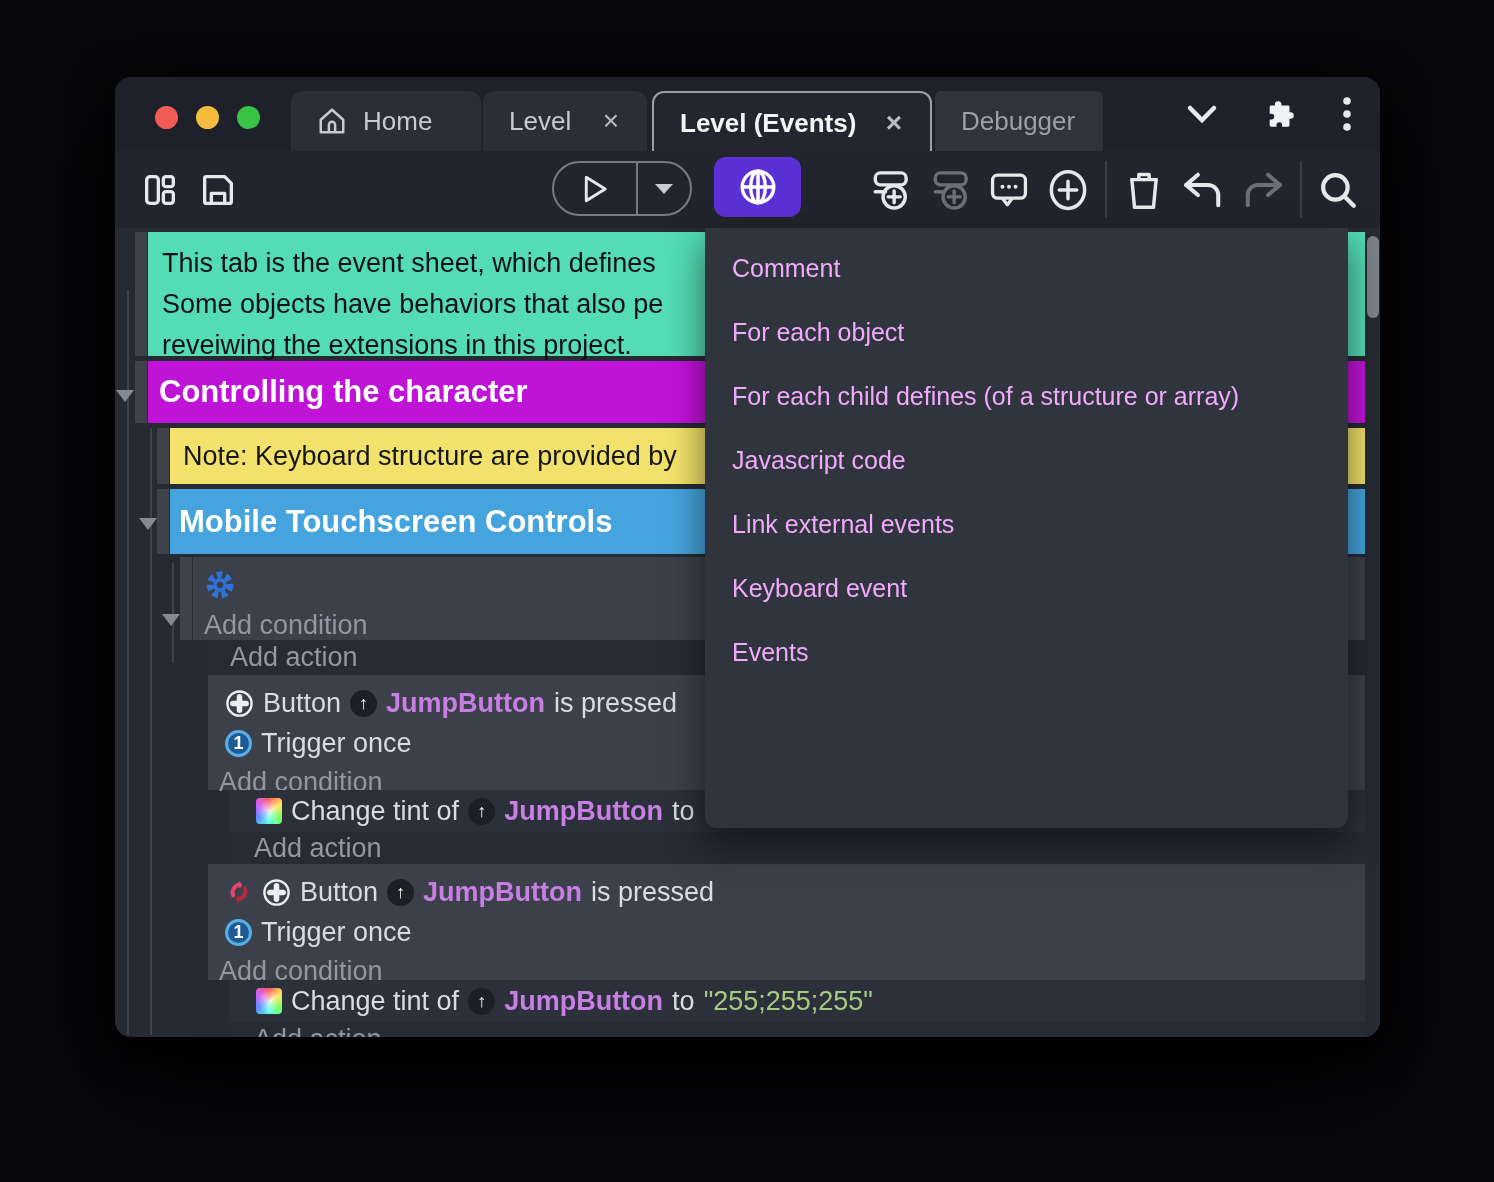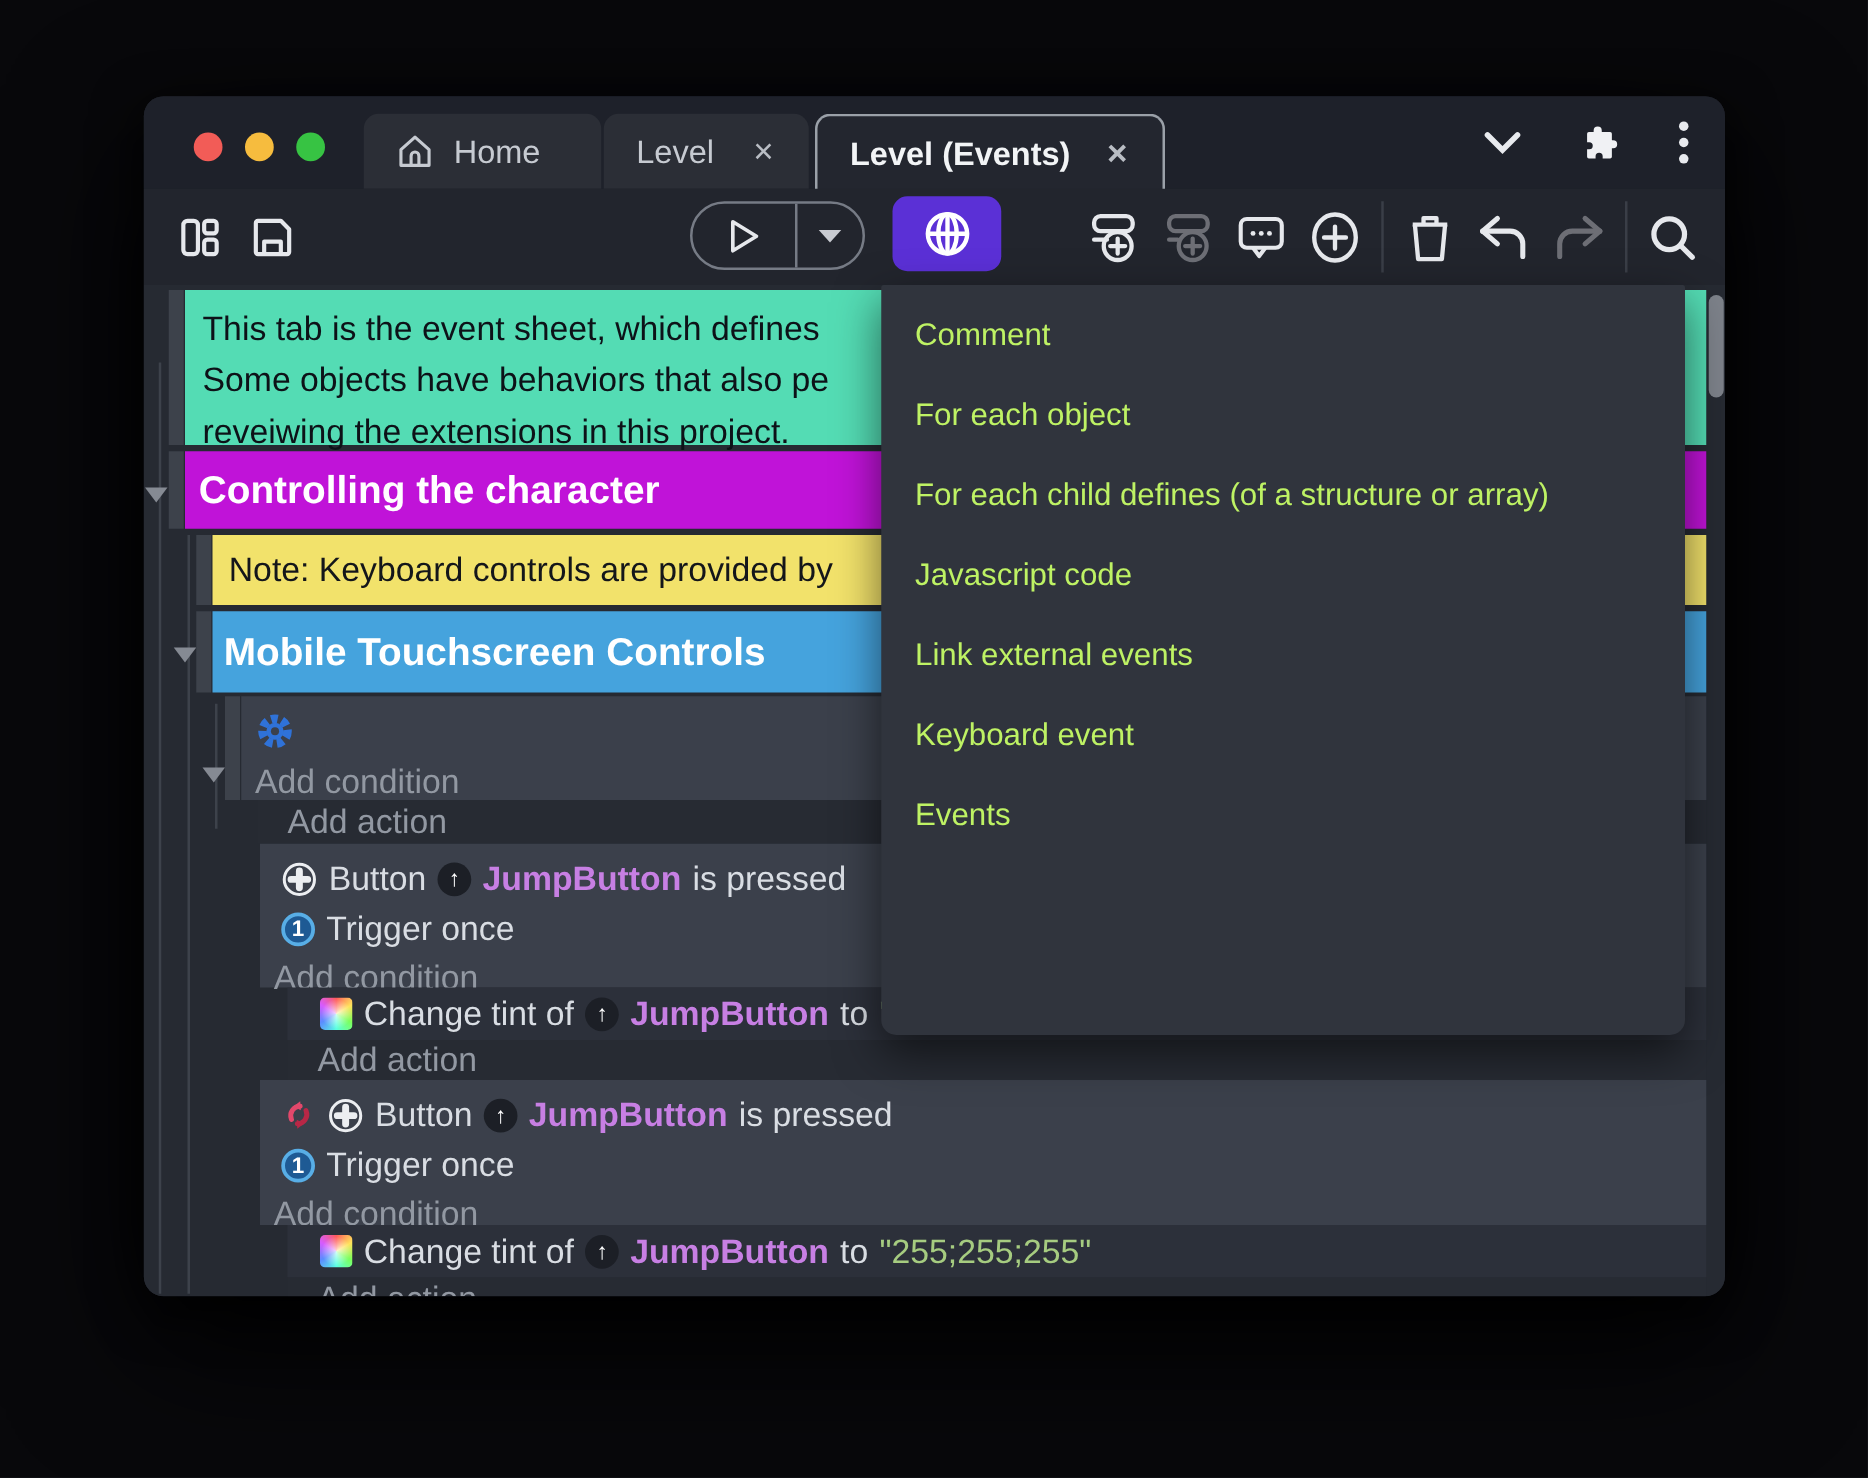--- a/index.html
+++ b/index.html
@@ -62,21 +62,21 @@
     display:inline-flex;align-items:center;justify-content:center;font-size:18px;font-weight:bold;
     box-sizing:border-box;flex:0 0 auto;}
   .tint{width:26px;height:26px;border-radius:4px;flex:0 0 auto;
     background:radial-gradient(circle,rgba(255,255,255,.75) 0%,rgba(255,255,255,0) 65%),
     conic-gradient(#ff5b5b,#ffe35b,#7bff5b,#5bffe3,#5b8cff,#d65bff,#ff5b5b);}
   .scroll-thumb{position:absolute;left:1252px;top:8px;width:12px;height:82px;border-radius:6px;background:#7d828a;}
 
   
   .ctx-menu{position:absolute;left:590px;top:151px;width:643px;height:600px;background:#30343d;
     border-radius:2px 2px 12px 12px;box-shadow:0 14px 36px rgba(0,0,0,.55);padding-top:8px;box-sizing:border-box;z-index:10;}
-  .ctx-item{height:64px;display:flex;align-items:center;padding-left:27px;color:#bef264;font-size:25px;}
+  .ctx-item{height:64px;display:flex;align-items:center;padding-left:27px;color:#f0abfc;font-size:25px;}
   .ctx-item.hl{background:#41464f;}
 
   svg{display:block;}
 </style>
 </head>
 <body>
 
 <div class="stage">
   <div class="window">
 
@@ -100,20 +100,23 @@
       <div class="tab tab-level">
         <span>Level</span>
         <span class="x">×</span>
       </div>
 
       <div class="tab tab-active">
         <span>Level (Events)</span>
         <span class="x">×</span>
       </div>
 
+      <div class="tab tab-debugger">
+        <span>Debugger</span>
+      </div>
 
       <div class="tabbar-actions">
         <span class="ticon">
           <svg width="36" height="24" viewBox="0 0 24 16" fill="none" stroke="#e8eaee" stroke-width="3" stroke-linecap="round">
               <path d="M4 4 L12 12 L20 4"></path>
             </svg>
         </span>
         <span class="ticon">
           <svg width="34" height="34" viewBox="0 0 24 24" fill="#f0f1f4">
               <path d="M10 3a2.3 2.3 0 0 1 2.3 2.3V6H17a1 1 0 0 1 1 1v3.7h.7a2.3 2.3 0 1 1 0 4.6H18V20a1 1 0 0 1-1 1h-4.2v-1.2a2 2 0 1 0-4 0V21H5a1 1 0 0 1-1-1v-4.2h1.2a2 2 0 1 0 0-4H4V7a1 1 0 0 1 1-1h2.7v-.7A2.3 2.3 0 0 1 10 3z"></path>
@@ -252,21 +255,21 @@
         <div>This tab is the event sheet, which defines</div>
         <div>Some objects have behaviors that also pe</div>
         <div>reveiwing the extensions in this project.</div>
       </div>
 
       <div class="blk group-hdr g-magenta" style="left:33px;top:133px;width:1217px;height:62px;">
         <span>Controlling the character</span>
       </div>
 
       <div class="blk note-blk" style="left:55px;top:200px;width:1195px;height:56px;">
-        <span>Note: Keyboard controls are provided by</span>
+        <span>Note: Keyboard structure are provided by</span>
       </div>
 
       <div class="blk group-hdr g-blue" style="left:55px;top:261px;width:1195px;height:65px;">
         <span>Mobile Touchscreen Controls</span>
       </div>
 
       <div class="blk evt" style="left:78px;top:329px;width:1172px;height:83px;">
         <div class="line first" style="padding-left:12px;gap:4px;">
           <span>
             <svg width="30" height="30" viewBox="0 0 24 24">

